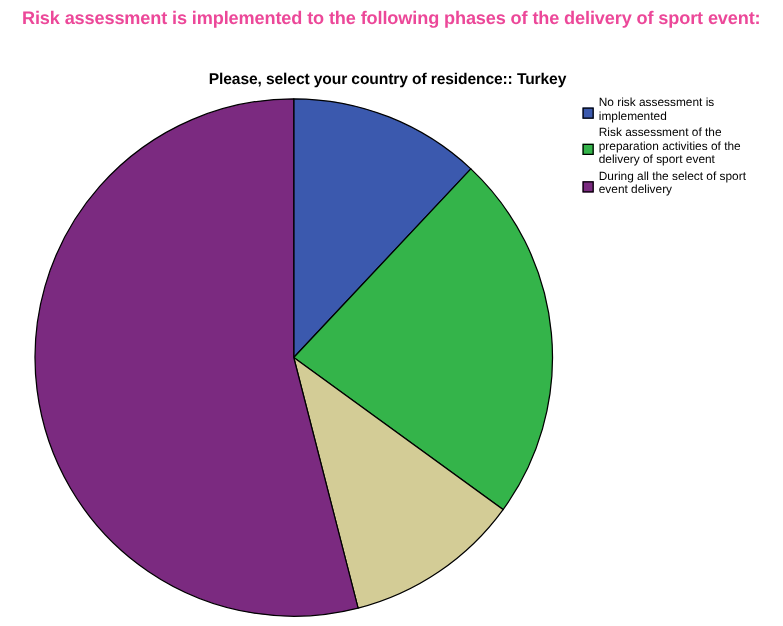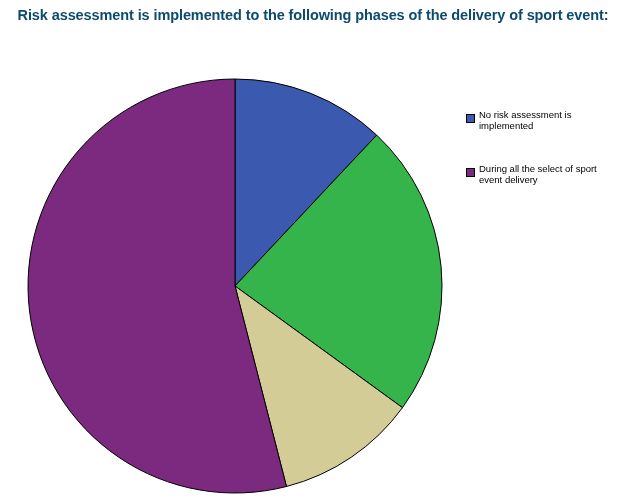--- a/index.html
+++ b/index.html
@@ -22,21 +22,21 @@
     height: 501px;
   }
   #chart-title {
     position: absolute;
     left: 8px;
     top: 6px;
     width: 610px;
     text-align: center;
     font-size: 14.5px;
     font-weight: bold;
-    color: #0c4a6e;
+    color: #ec4899;
     line-height: 19px;
     letter-spacing: -0.1px;
   }
   #chart-subtitle {
     position: absolute;
     left: 10px;
     top: 56px;
     width: 600px;
     text-align: center;
     font-size: 12.5px;
@@ -55,23 +55,22 @@
     display: block;
   }
   #legend {
     position: absolute;
     left: 466px;
     top: 77px;
     width: 158px;
   }
   .legend-item {
     display: flex;
-    align-items: flex-start;
+    align-items: center;
     margin-bottom: 2px;
-    margin-top: 32px;
   }
   .legend-swatch {
     width: 9px;
     height: 9px;
     flex: 0 0 9px;
     border: 1px solid #000000;
     box-sizing: border-box;
     margin-top: 5px;
     margin-right: 4px;
   }
@@ -83,36 +82,41 @@
     max-width: 142px;
   }
 </style>
 </head>
 <body>
 
 <div id="chart-root">
 
   <div id="chart-title">Risk assessment is implemented to the following phases of the delivery of sport event:</div>
 
+  <div id="chart-subtitle">Please, select your country of residence:: Turkey</div>
 
   <div id="pie-area">
     <svg id="pie-svg" width="432" height="432" viewBox="0 0 432 432">
       <g id="pie-slices">
           <path d="M 215 216 L 215.00 9.00 A 207 207 0 0 1 356.70 65.10 Z" fill="#3b59ae" stroke="#000000" stroke-width="1" stroke-linejoin="round"></path>
           <path d="M 215 216 L 356.70 65.10 A 207 207 0 0 1 382.47 337.67 Z" fill="#34b44a" stroke="#000000" stroke-width="1" stroke-linejoin="round"></path>
           <path d="M 215 216 L 382.47 337.67 A 207 207 0 0 1 266.48 416.50 Z" fill="#d3cc96" stroke="#000000" stroke-width="1" stroke-linejoin="round"></path>
           <path d="M 215 216 L 266.48 416.50 A 207 207 0 1 1 215.00 9.00 Z" fill="#7b2a80" stroke="#000000" stroke-width="1" stroke-linejoin="round"></path>
         </g>
     </svg>
   </div>
 
   <div id="legend">
       <div class="legend-item">
         <span class="legend-swatch" style="background: rgb(59, 89, 174);"></span>
         <span class="legend-label">No risk assessment is implemented</span>
       </div>
       <div class="legend-item">
+        <span class="legend-swatch" style="background: rgb(52, 180, 74);"></span>
+        <span class="legend-label">Risk assessment of the preparation activities of the delivery of sport event</span>
+      </div>
+      <div class="legend-item">
         <span class="legend-swatch" style="background: rgb(123, 42, 128);"></span>
         <span class="legend-label">During all the select of sport event delivery</span>
       </div>
     </div>
 
 </div>
 
 </body></html>

